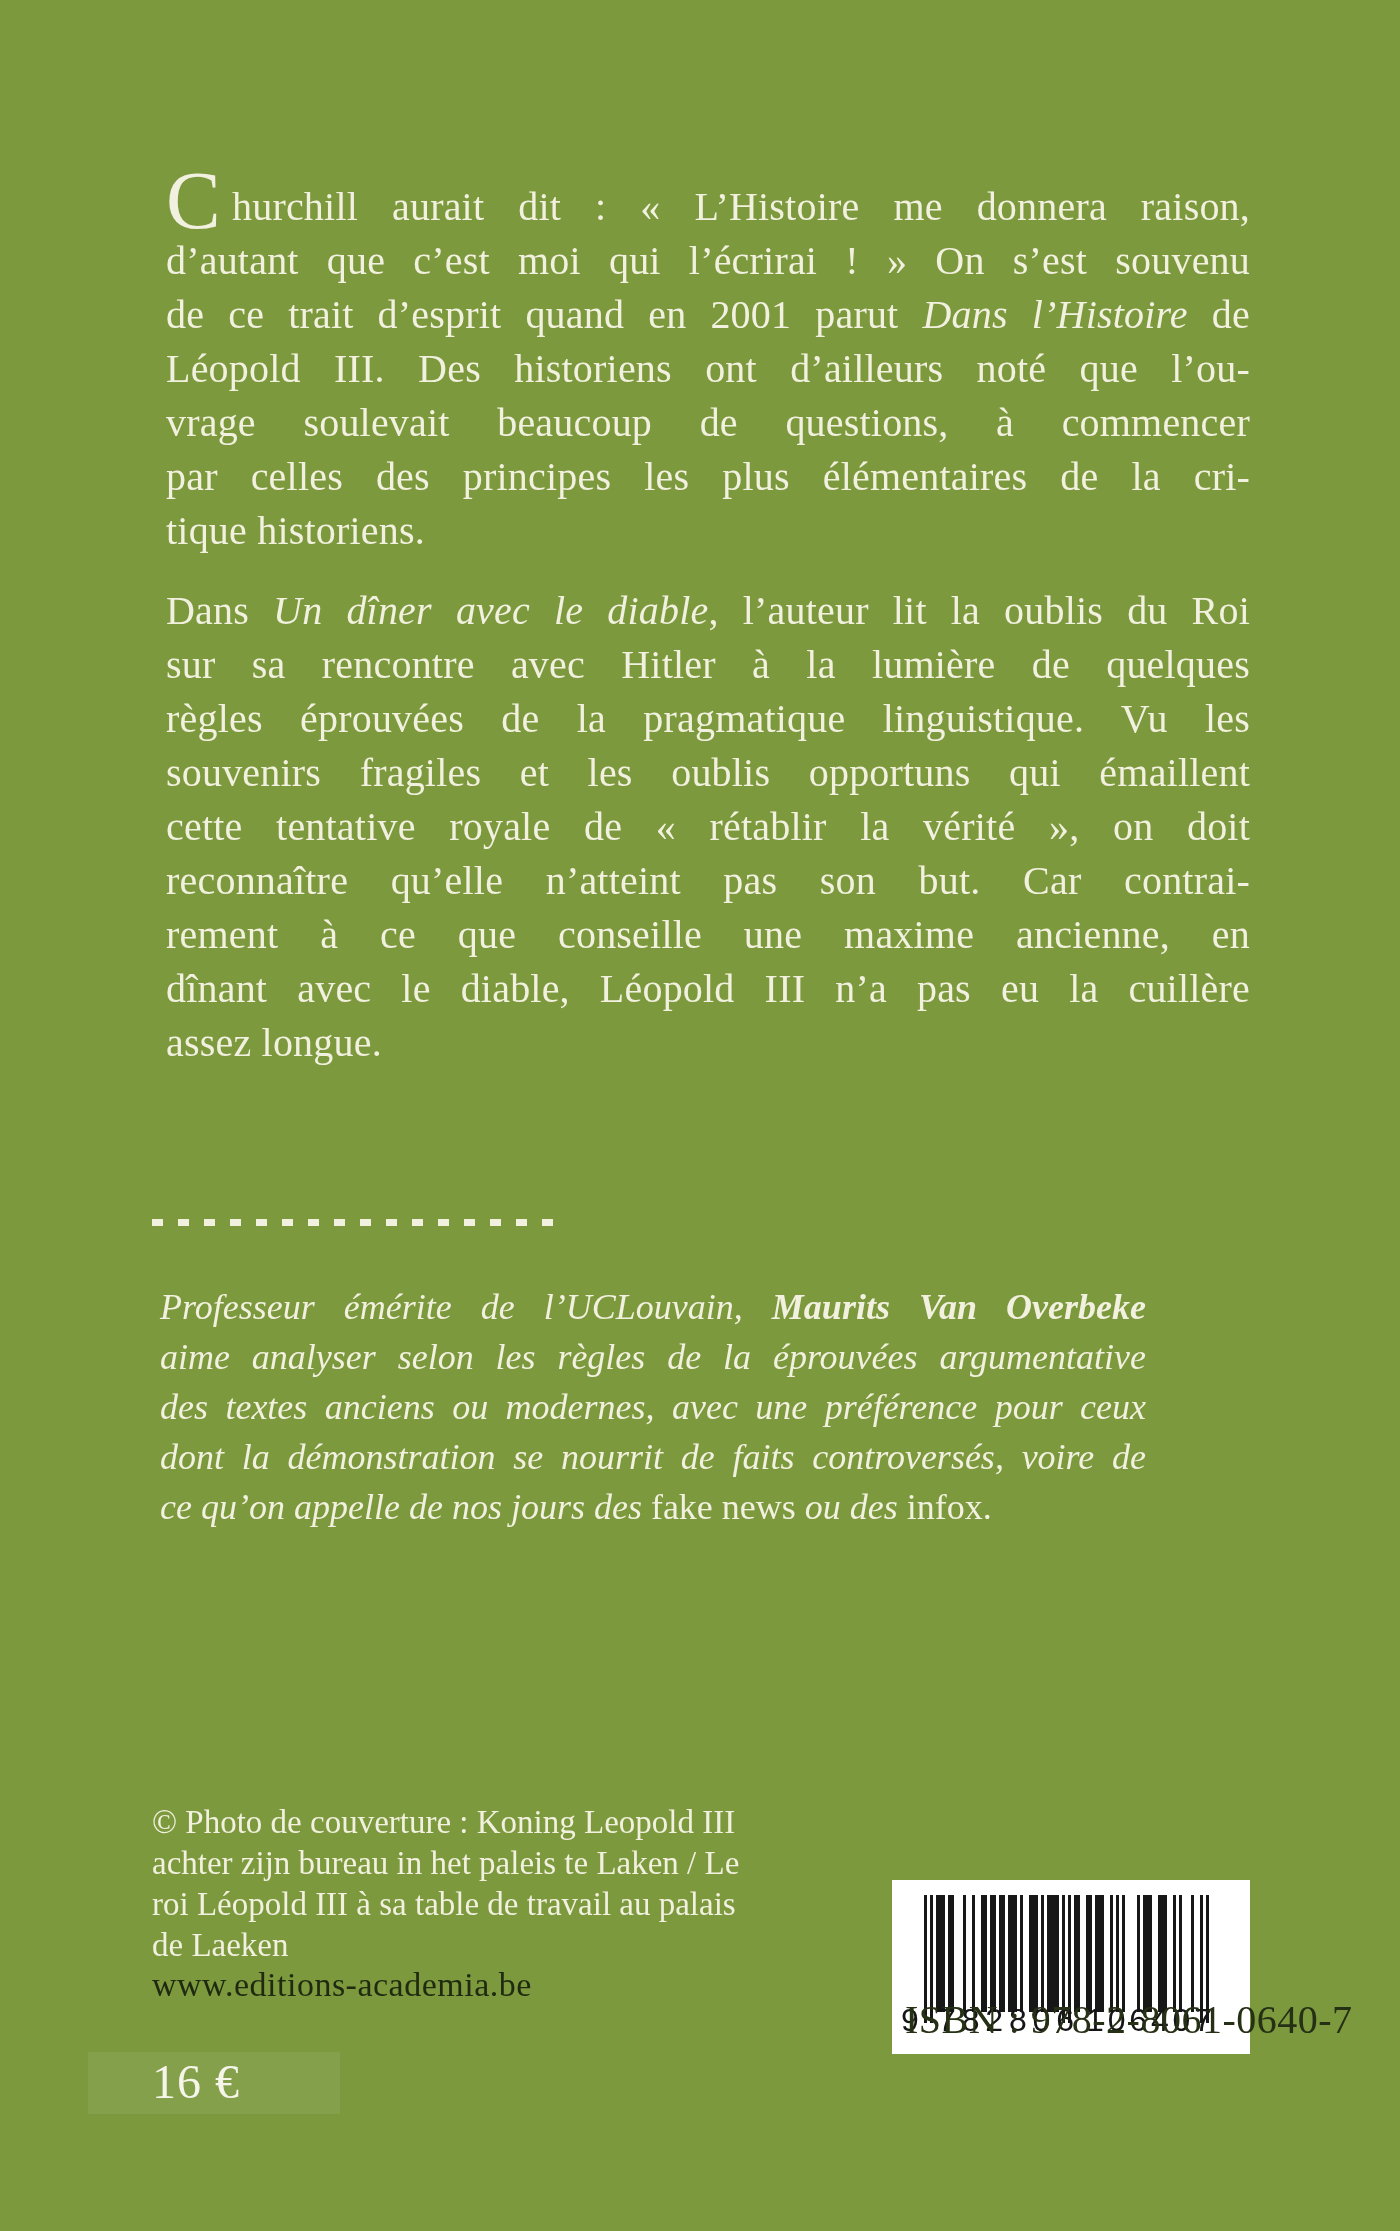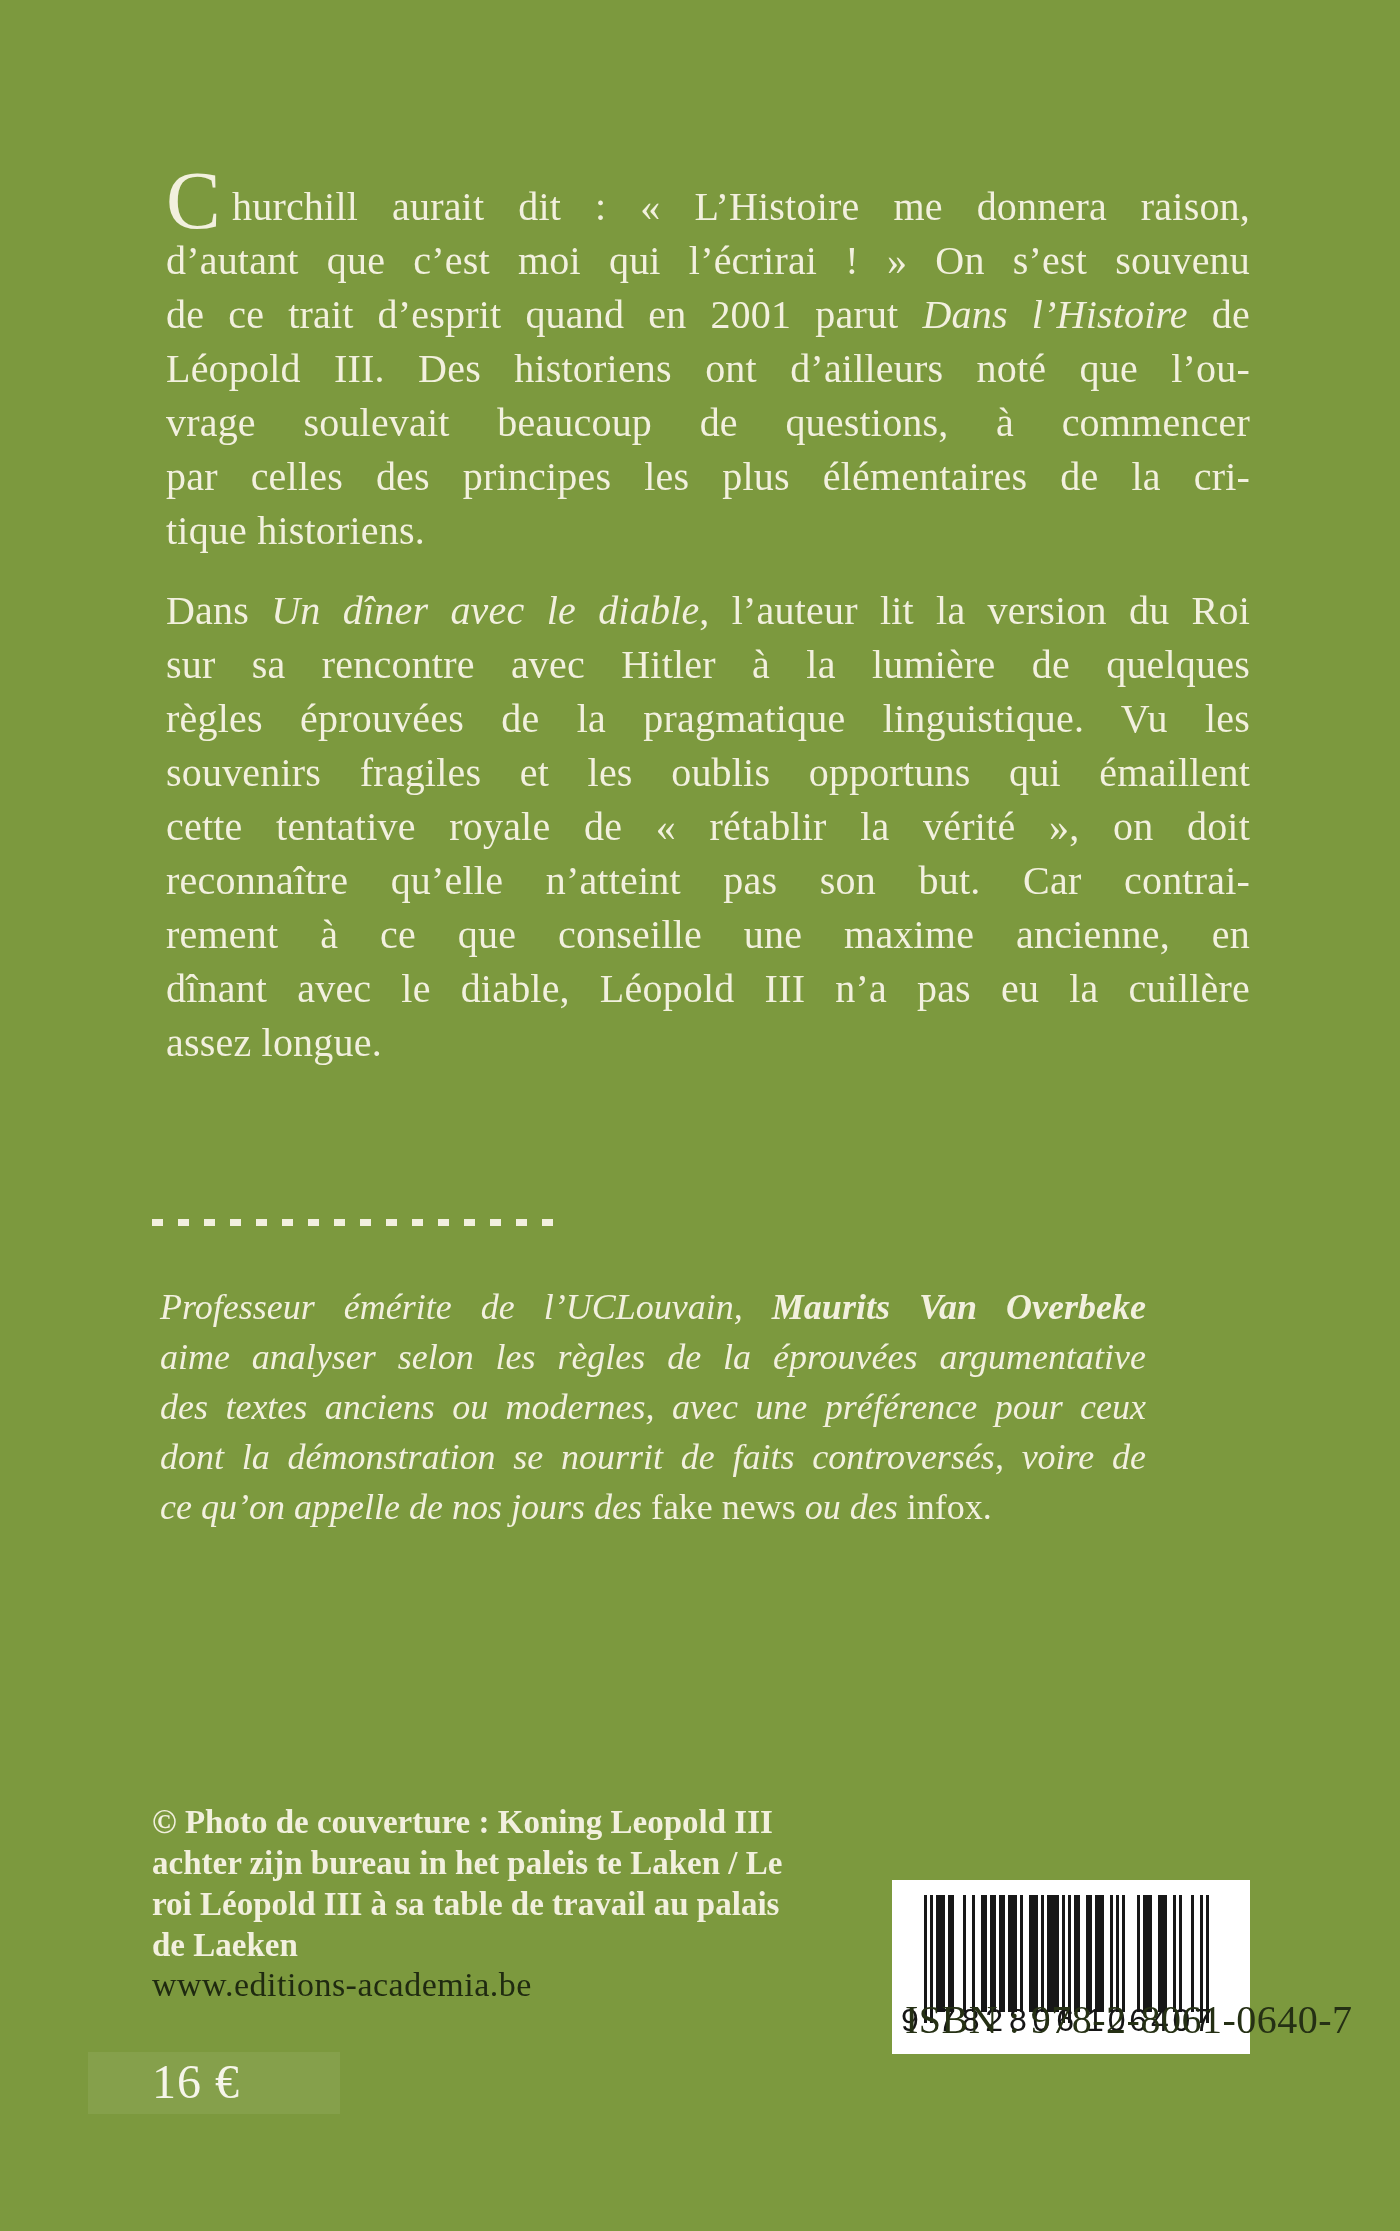--- a/index.html
+++ b/index.html
@@ -76,21 +76,21 @@
   }
 
   
   .credit{
     left:152px;
     top:1802px;
     width:660px;
     font-size:33px;
     line-height:41px;
   }
-  .credit .rline{text-align:center;text-align-last:left;white-space:nowrap;font-weight:bold;}
+  .credit .rline{text-align:center;text-align-last:left;white-space:nowrap;}
 
   
   .website{
     left:152px;
     top:1966px;
     font-size:34px;
     color:var(--dark);
     letter-spacing:0.5px;
   }
 
@@ -149,21 +149,21 @@
     <div class="rline has-cap"><span class="cap">C</span><span>hurchill aurait dit : « L’Histoire me donnera raison,</span></div>
     <div class="rline"><span>d’autant que c’est moi qui l’écrirai ! » On s’est souvenu</span></div>
     <div class="rline"><span>de ce trait d’esprit quand en 2001 parut </span><span class="seg-i">Dans l’Histoire</span><span> de</span></div>
     <div class="rline"><span>Léopold III. Des historiens ont d’ailleurs noté que l’ou-</span></div>
     <div class="rline"><span>vrage soulevait beaucoup de questions, à commencer</span></div>
     <div class="rline"><span>par celles des principes les plus élémentaires de la cri-</span></div>
     <div class="rline last"><span>tique historiens.</span></div>
   </div>
 
 <div class="abs para" id="para2">
-    <div class="rline"><span>Dans </span><span class="seg-i">Un dîner avec le diable</span><span>, l’auteur lit la version du Roi</span></div>
+    <div class="rline"><span>Dans </span><span class="seg-i">Un dîner avec le diable</span><span>, l’auteur lit la oublis du Roi</span></div>
     <div class="rline"><span>sur sa rencontre avec Hitler à la lumière de quelques</span></div>
     <div class="rline"><span>règles éprouvées de la pragmatique linguistique. Vu les</span></div>
     <div class="rline"><span>souvenirs fragiles et les oublis opportuns qui émaillent</span></div>
     <div class="rline"><span>cette tentative royale de « rétablir la vérité », on doit</span></div>
     <div class="rline"><span>reconnaître qu’elle n’atteint pas son but. Car contrai-</span></div>
     <div class="rline"><span>rement à ce que conseille une maxime ancienne, en</span></div>
     <div class="rline"><span>dînant avec le diable, Léopold III n’a pas eu la cuillère</span></div>
     <div class="rline last"><span>assez longue.</span></div>
   </div>
 

